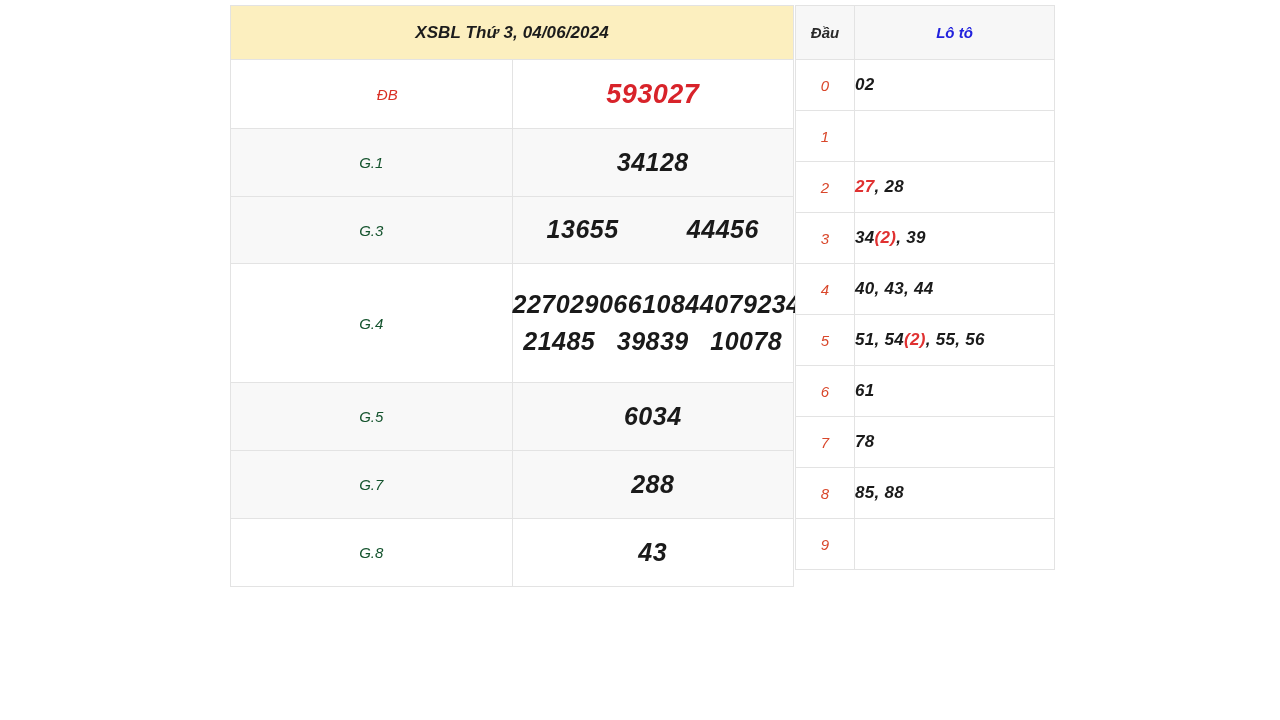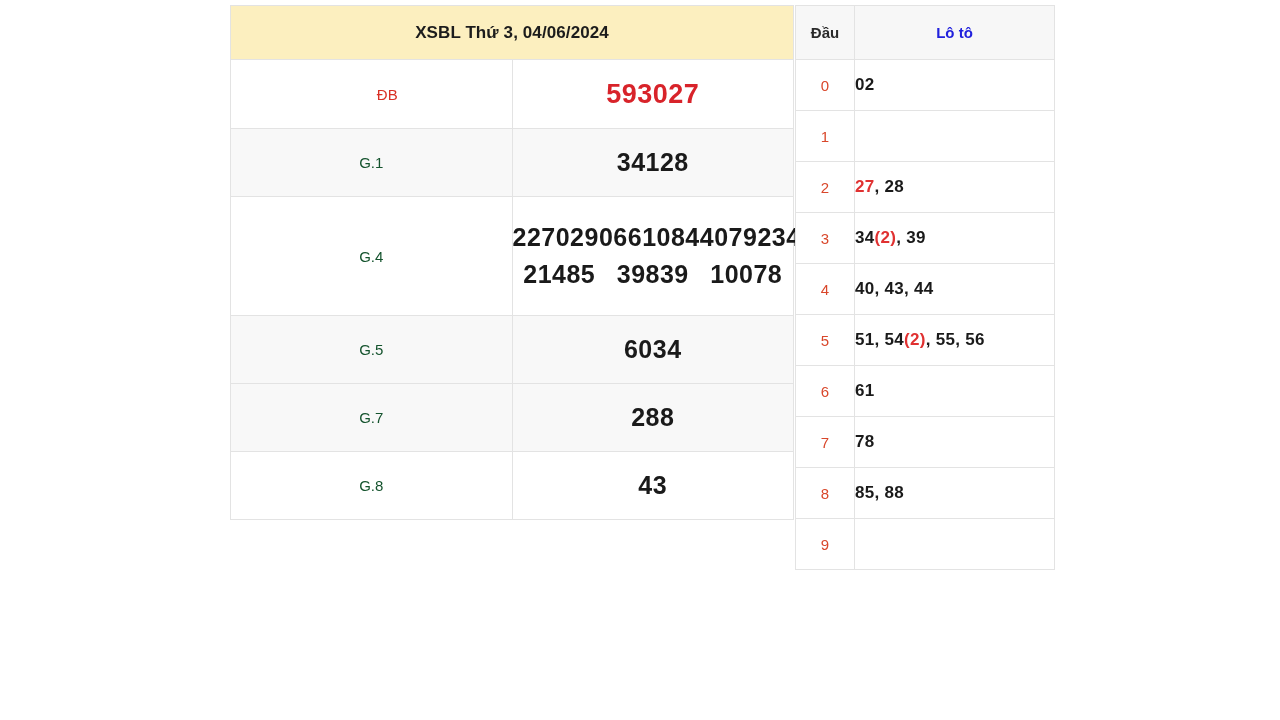--- a/index.html
+++ b/index.html
@@ -13,20 +13,21 @@
   body {
     font-family: "Liberation Sans", sans-serif;
     color: #222222;
     -webkit-font-smoothing: antialiased;
   }
 
   .page {
     position: relative;
     width: 1280px;
     height: 720px;
+    font-style: italic;
   }
 
   
   .result-table {
     position: absolute;
     left: 230px;
     top: 5px;
     width: 564px;
     border-collapse: collapse;
     table-layout: fixed;
@@ -169,20 +170,29 @@
       <tr class="row-shade r-g1">
         <td class="prize-label">G.1</td>
         <td class="prize-values">
           <div class="num-grid cols-1">
             <span>34128</span>
           </div>
         </td>
       </tr>
 
 
+      <tr class="row-shade r-g3">
+        <td class="prize-label">G.3</td>
+        <td class="prize-values">
+          <div class="num-grid cols-2">
+            <span>13655</span>
+            <span>44456</span>
+          </div>
+        </td>
+      </tr>
 
       <tr class="row-plain r-g4">
         <td class="prize-label">G.4</td>
         <td class="prize-values">
           <div class="g4-wrap">
             <div class="num-grid cols-4">
               <span>22702</span>
               <span>90661</span>
               <span>08440</span>
               <span>79234</span>

